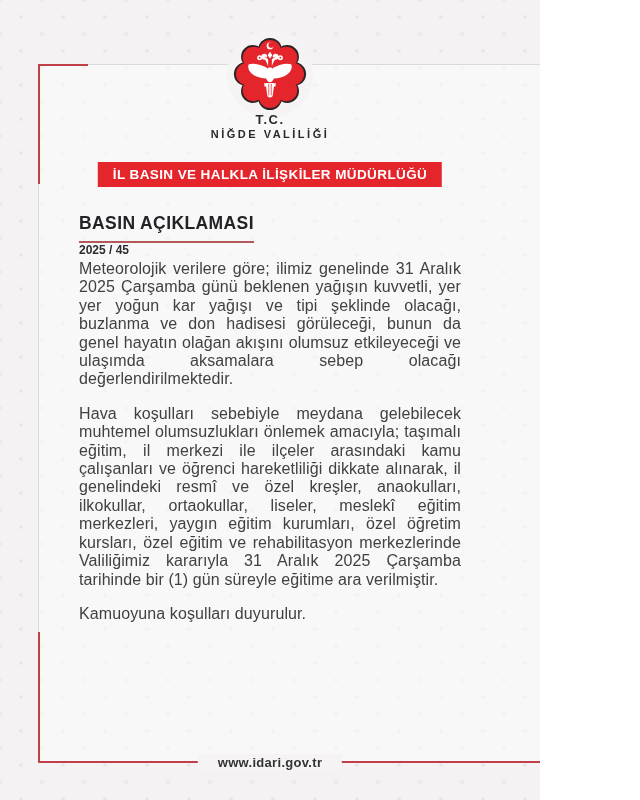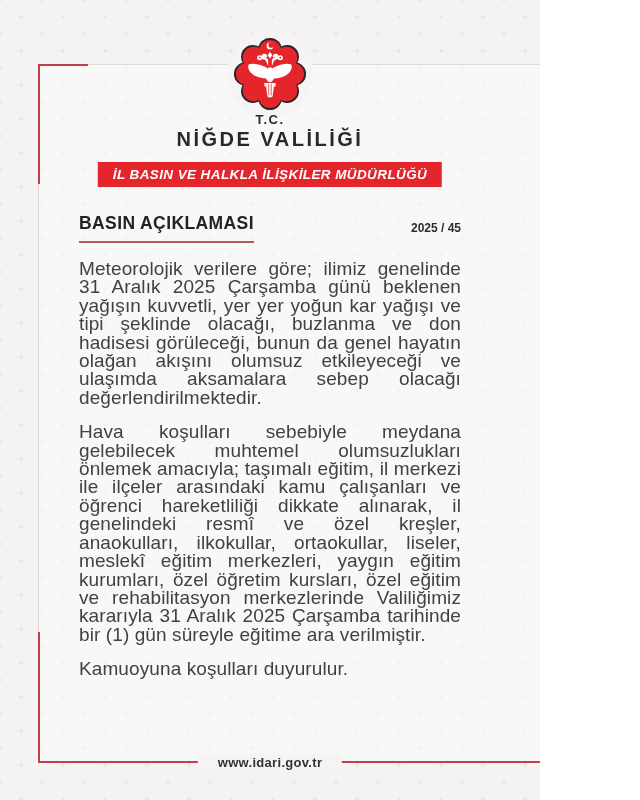--- a/index.html
+++ b/index.html
@@ -38,46 +38,46 @@
     display:flex; align-items:center; justify-content:center; z-index:3;
   }
   .emblem-wrap svg { width:74px; height:80px; display:block; }
 
   .org-prefix {
     position:absolute; left:0; right:0; top:112px; text-align:center;
     font-size:13px; font-weight:bold; letter-spacing:1.5px; color:#29292c; z-index:3;
   }
   .org-name {
     position:absolute; left:0; right:0; top:128px; text-align:center;
-    font-size:20px; font-weight:bold; letter-spacing:2.5px; color:#29292c; z-index:3;
+    font-size:11px; font-weight:bold; letter-spacing:2.5px; color:#29292c; z-index:3;
   }
 
   .dept-banner {
     position:absolute; left:50%; top:162px; transform:translateX(-50%);
     background:#e5252c; color:#ffffff; white-space:nowrap;
     font-size:13.5px; font-weight:bold; letter-spacing:0.4px;
-    padding:5px 15px 5px; z-index:3;font-style:italic;
+    padding:5px 15px 5px; z-index:3;
   }
 
   
   .title-row {
     position:absolute; left:79px; right:79px; top:213px; z-index:3;
-    display:flex; justify-content:space-between; align-items:center;
+    display:flex; justify-content:space-between; align-items:flex-start;flex-direction:column;
   }
   .doc-title {
     font-size:17.5px; font-weight:800; letter-spacing:0.4px; color:#232327;
     border-bottom:2.5px solid #b5585c; padding-bottom:7px;
   }
   .doc-ref { font-size:12px; font-weight:bold; color:#2c2c2f; }
 
   .doc-body {
     position:absolute; left:79px; right:79px; top:260px; z-index:3;
   }
   .doc-body p {
-    font-size:19px; line-height:18.4px; color:#414144;
+    font-size:16px; line-height:18.4px; color:#414144;
     text-align:justify; margin-bottom:16px; letter-spacing:0.1px;
   }
   .doc-body p.no-justify { text-align:left; }
 
   
   .site-footer {
     position:absolute; left:50%; top:754px; transform:translateX(-50%);
     background:#f5f3f3; padding:0 20px; z-index:4;
     font-size:13px; font-weight:bold; letter-spacing:0.3px; color:#333336;
     line-height:18px;

